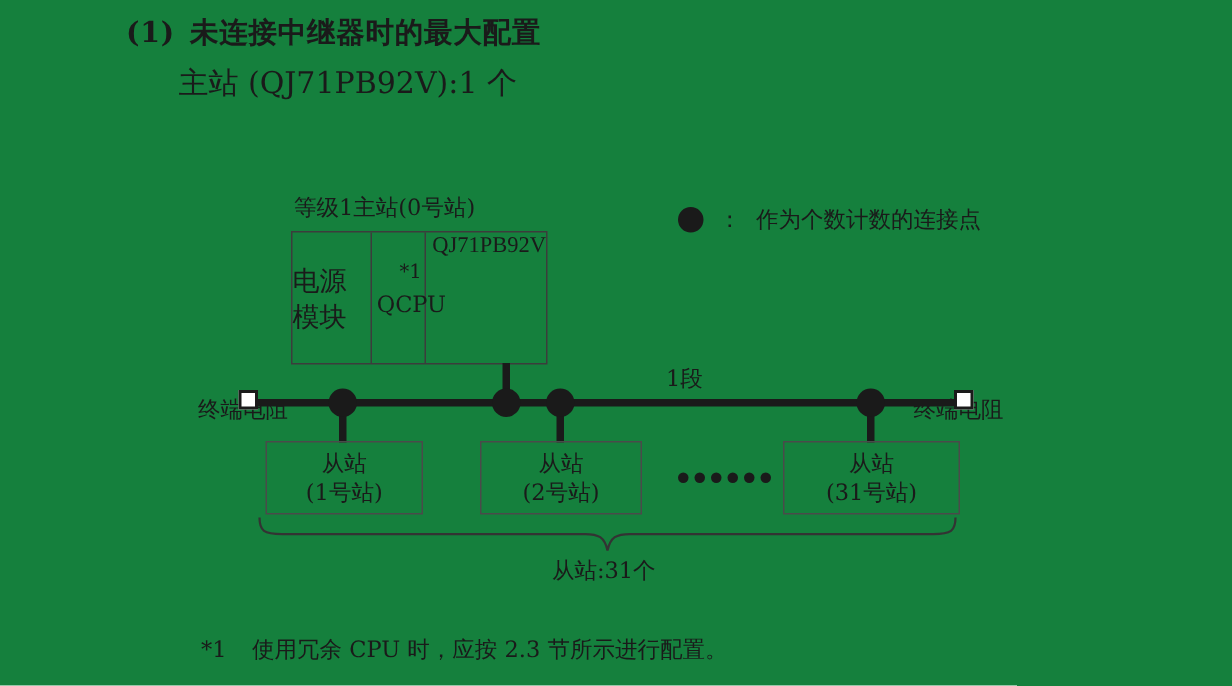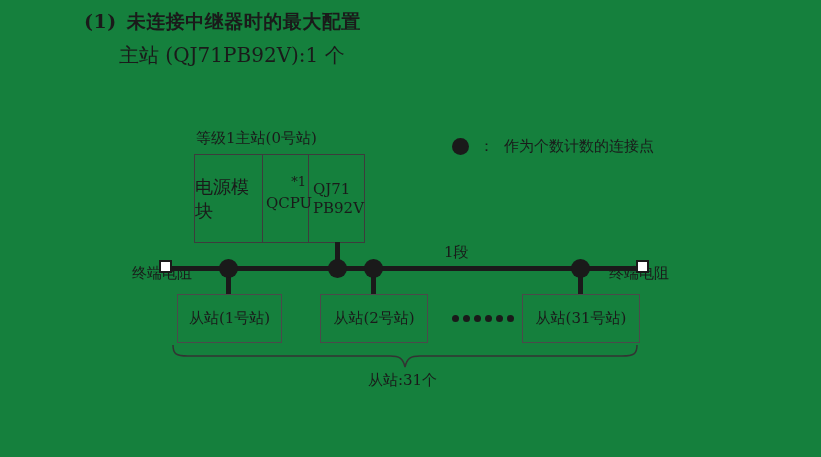--- a/index.html
+++ b/index.html
@@ -16,42 +16,42 @@
   .spec1 { left:119px; top:42px; font-size:20px; white-space:nowrap; }
   .spec2 { left:119px; top:66px; font-size:16px; white-space:nowrap; }
 
   .master-label { left:196px; top:129px; font-size:15px; white-space:nowrap; }
   .master-box { left:194px; top:154px; width:171px; height:89px; border:1.5px solid #3c3c3c; display:flex; }
   .mcell { height:100%; }
   .mcell-power { width:71px; border-right:1.5px solid #3c3c3c; display:flex; align-items:center; justify-content:center; font-size:18px; }
   .mcell-cpu { width:48px; border-right:1.5px solid #3c3c3c; position:relative; }
   .cpu-note { position:absolute; top:19px; right:2px; font-size:13px; }
   .cpu-name { position:absolute; top:39px; left:3px; font-size:15px; }
-  .mcell-net { flex:1; display:flex; flex-direction:column; justify-content:center; padding-left:4px; font-size:15px; line-height:19px; }
+  .mcell-net { flex:1; display:flex; flex-direction:row; justify-content:center; padding-left:4px; font-size:15px; line-height:19px;font-family:Liberation Serif, serif; }
 
   .legend { left:452px; top:137px; display:flex; align-items:center; font-size:15px; white-space:nowrap; }
   .legend-dot { width:17px; height:17px; border-radius:50%; background:#1a1a1a; margin-right:10px; }
   .legend-sep { margin-right:10px; }
 
   .seg-label { left:444px; top:243px; font-size:15px; white-space:nowrap; }
 
   .line-v { background:#1a1a1a; width:5px; }
   .drop-master { left:335px; top:242px; height:27px; }
   .bus-line { left:166px; top:266px; width:478px; height:5px; background:#1a1a1a; z-index:1; }
   .term-sq { width:13px; height:13px; border:2px solid #1a1a1a; background:#fff; top:260px; z-index:2; }
   .sq-left { left:159px; } .sq-right { left:636px; }
   .term-label { top:264px; font-size:15px; white-space:nowrap; }
   .term-label-left { left:132px; } .term-label-right { left:609px; }
 
   .conn-dot { width:19px; height:19px; border-radius:50%; background:#1a1a1a; top:259px; z-index:3; }
   .dot-1 { left:219px; } .dot-m { left:328px; } .dot-2 { left:364px; } .dot-31 { left:571px; }
   .sdrop { top:268px; height:27px; }
   .sdrop-1 { left:226px; } .sdrop-2 { left:371px; } .sdrop-31 { left:578px; }
 
-  .slave-box { top:294px; height:49px; border:1.5px solid #4a4a4a; display:flex; flex-direction:row;
+  .slave-box { top:294px; height:49px; border:1.5px solid #4a4a4a; display:flex; flex-direction:column;
                align-items:center; justify-content:center; font-size:15px; line-height:19px; text-align:center; }
   .slave-1 { left:177px; width:105px; } .slave-2 { left:320px; width:108px; } .slave-31 { left:522px; width:118px; }
 
   .ellipsis { left:452px; top:315px; display:flex; gap:4px; }
   .ellipsis span { width:7px; height:7px; border-radius:50%; background:#1a1a1a; display:block; }
 
   .brace-svg { left:0; top:0; width:821px; height:457px; pointer-events:none; }
 
   .slave-count { left:330px; top:371px; width:145px; text-align:center; font-size:15px; white-space:nowrap; }
   .caption { left:60px; top:398px; width:690px; text-align:center; font-size:16px; font-weight:bold; letter-spacing:0.5px; }
@@ -126,14 +126,17 @@
       <span></span>
   </div>
 
   <svg class="abs brace-svg" viewBox="0 0 821 457" xmlns="http://www.w3.org/2000/svg">
     <path d="M173,345 C173,354 176,356 188,356 L390,356 C399,356 403,358 405,367 C407,358 411,356 420,356 L622,356 C634,356 637,354 637,345" fill="none" stroke="#333333" stroke-width="1.5"></path>
   </svg>
 
   <div class="abs slave-count">从站:31个</div>
 
 
+  <div class="abs footnote">
+    <span class="fmark">*1</span><span>使用冗余 CPU 时，应按 2.3 节所示进行配置。</span>
+  </div>
 
 </div>
 
 </body></html>

